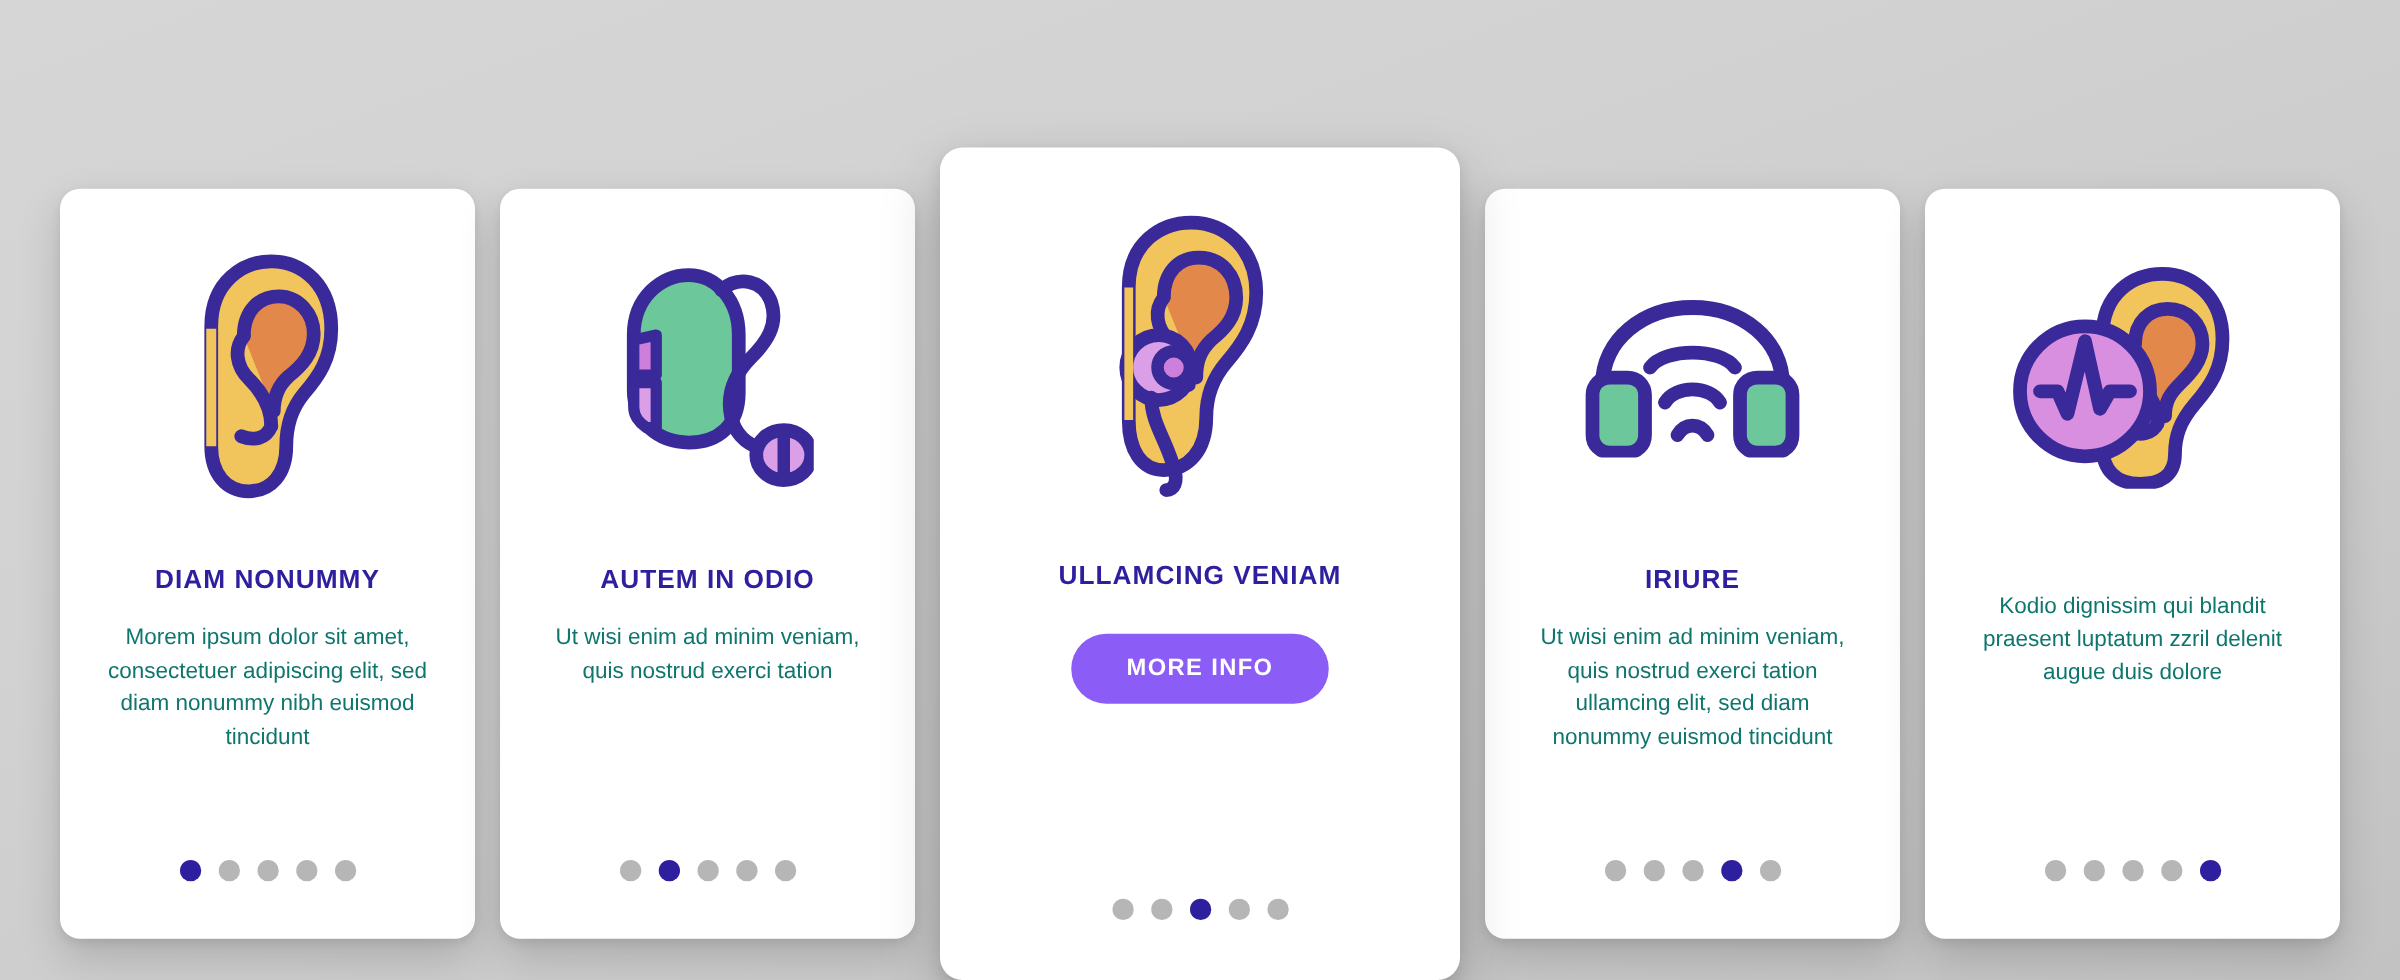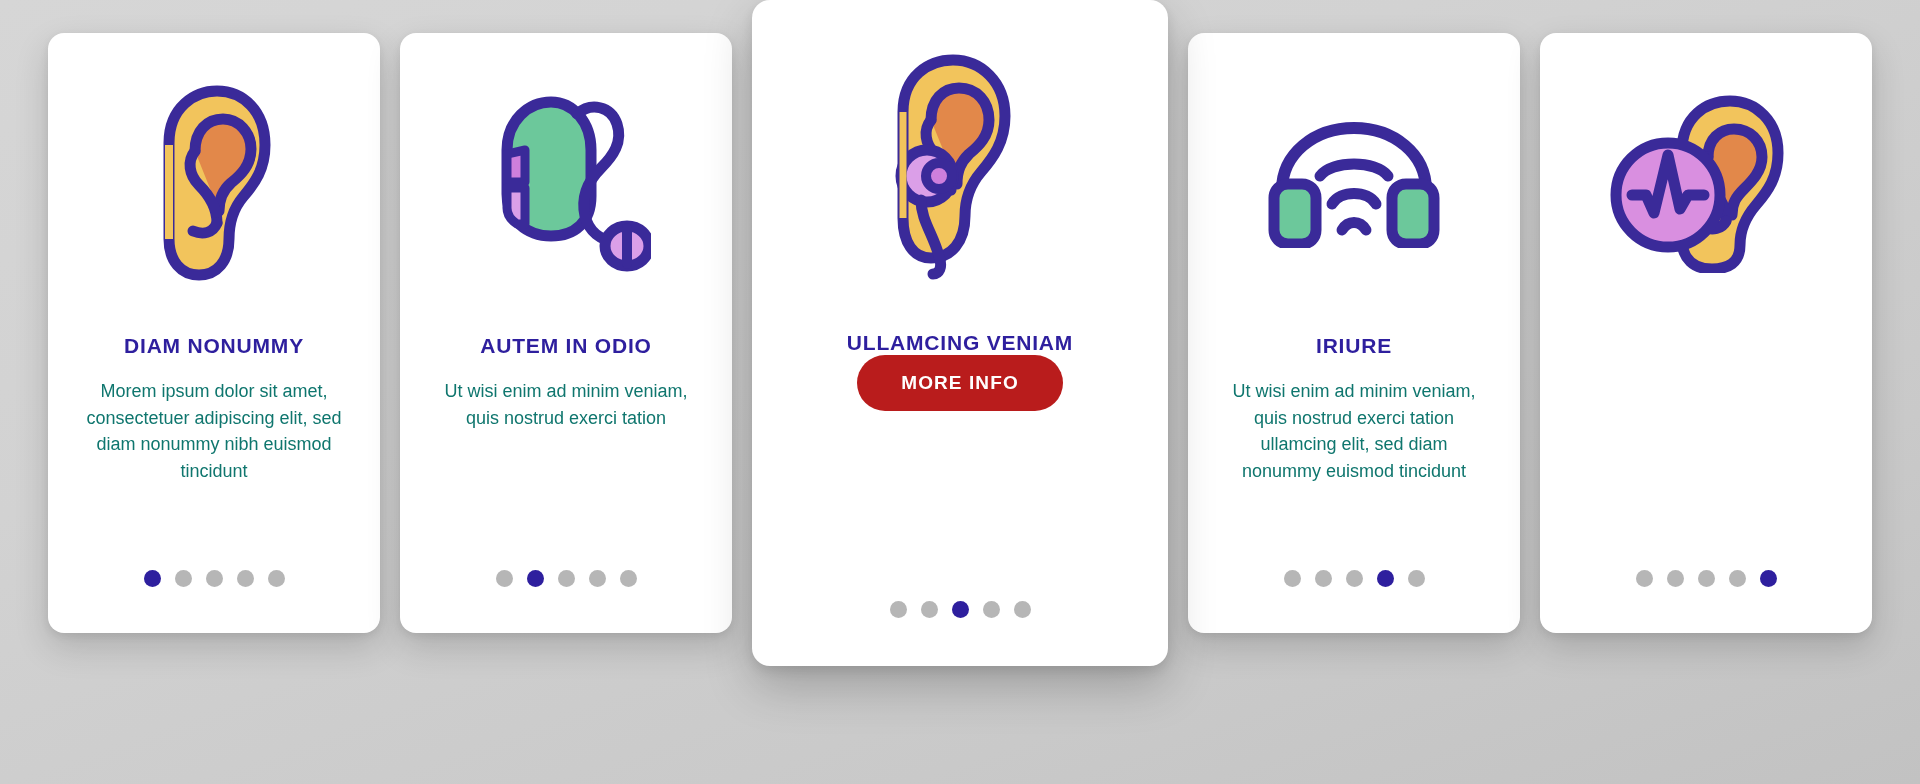--- a/index.html
+++ b/index.html
@@ -13,21 +13,21 @@
   body {
     background: linear-gradient(160deg, #d6d6d6 0%, #d2d2d2 35%, #c9c9c9 75%, #c2c2c2 100%);
     font-family: "Liberation Sans", sans-serif;
   }
 
   #stage {
     position: relative;
     width: 1920px;
     height: 784px;
     display: flex;
-    align-items: flex-start;
+    align-items: flex-end;
     justify-content: center;
   }
 
   .cards-row {
     display: flex;
     align-items: center;
     justify-content: center;
     gap: 20px;
   }
 
@@ -77,21 +77,22 @@
     margin-top: 20px;
     color: #0f766e;
     font-size: 18px;
     line-height: 1.48;
     text-align: center;
     max-width: 270px;
   }
   .card.featured .card-body { max-width: 250px; }
 
   .cta-button {
-    background: #b91c1c;
+    margin-top: 34px;
+    background: #8b5cf6;
     color: #ffffff;
     border: none;
     border-radius: 30px;
     padding: 17px 44px;
     font-size: 19px;
     font-weight: bold;
     letter-spacing: 1.1px;
     font-family: "Liberation Sans", sans-serif;
     cursor: pointer;
   }
@@ -230,20 +231,21 @@
           <path d="M76 58 C76 24 100 8 124 8 C150 8 172 28 172 60 C172 84 162 98 150 112
                    C138 126 134 138 134 152 C134 170 122 176 106 176 C88 176 76 166 76 146 Z" fill="#f2c45c" stroke="#3a2a99" stroke-width="11" stroke-linecap="round" stroke-linejoin="round"></path>
           <path d="M102 64 C102 46 114 36 128 36 C144 36 156 48 156 64 C156 78 146 88 138 96
                    C130 104 126 110 126 122" fill="#e2884a" stroke="#3a2a99" stroke-width="11" stroke-linecap="round" stroke-linejoin="round"></path>
           <path d="M102 64 C94 74 96 86 106 96 C116 106 120 116 120 128" fill="none" stroke="#3a2a99" stroke-width="11" stroke-linecap="round" stroke-linejoin="round"></path>
           <path d="M120 128 C116 136 106 138 98 134" fill="none" stroke="#3a2a99" stroke-width="11" stroke-linecap="round"></path>
           <circle cx="62" cy="102" r="52" fill="#d98fe0" stroke="#3a2a99" stroke-width="11"></circle>
           <path d="M26 102 L40 102 L48 120 L62 62 L74 116 L82 102 L98 102" fill="none" stroke="#3a2a99" stroke-width="11" stroke-linecap="round" stroke-linejoin="round"></path>
         </svg>
       </div>
+      <div class="card-body">Kodio dignissim qui blandit praesent luptatum zzril delenit augue duis dolore</div>
       <div class="spacer"></div>
       <div class="dots">
         <span class="dot"></span>
         <span class="dot"></span>
         <span class="dot"></span>
         <span class="dot"></span>
         <span class="dot active"></span>
       </div>
     </div>
 

